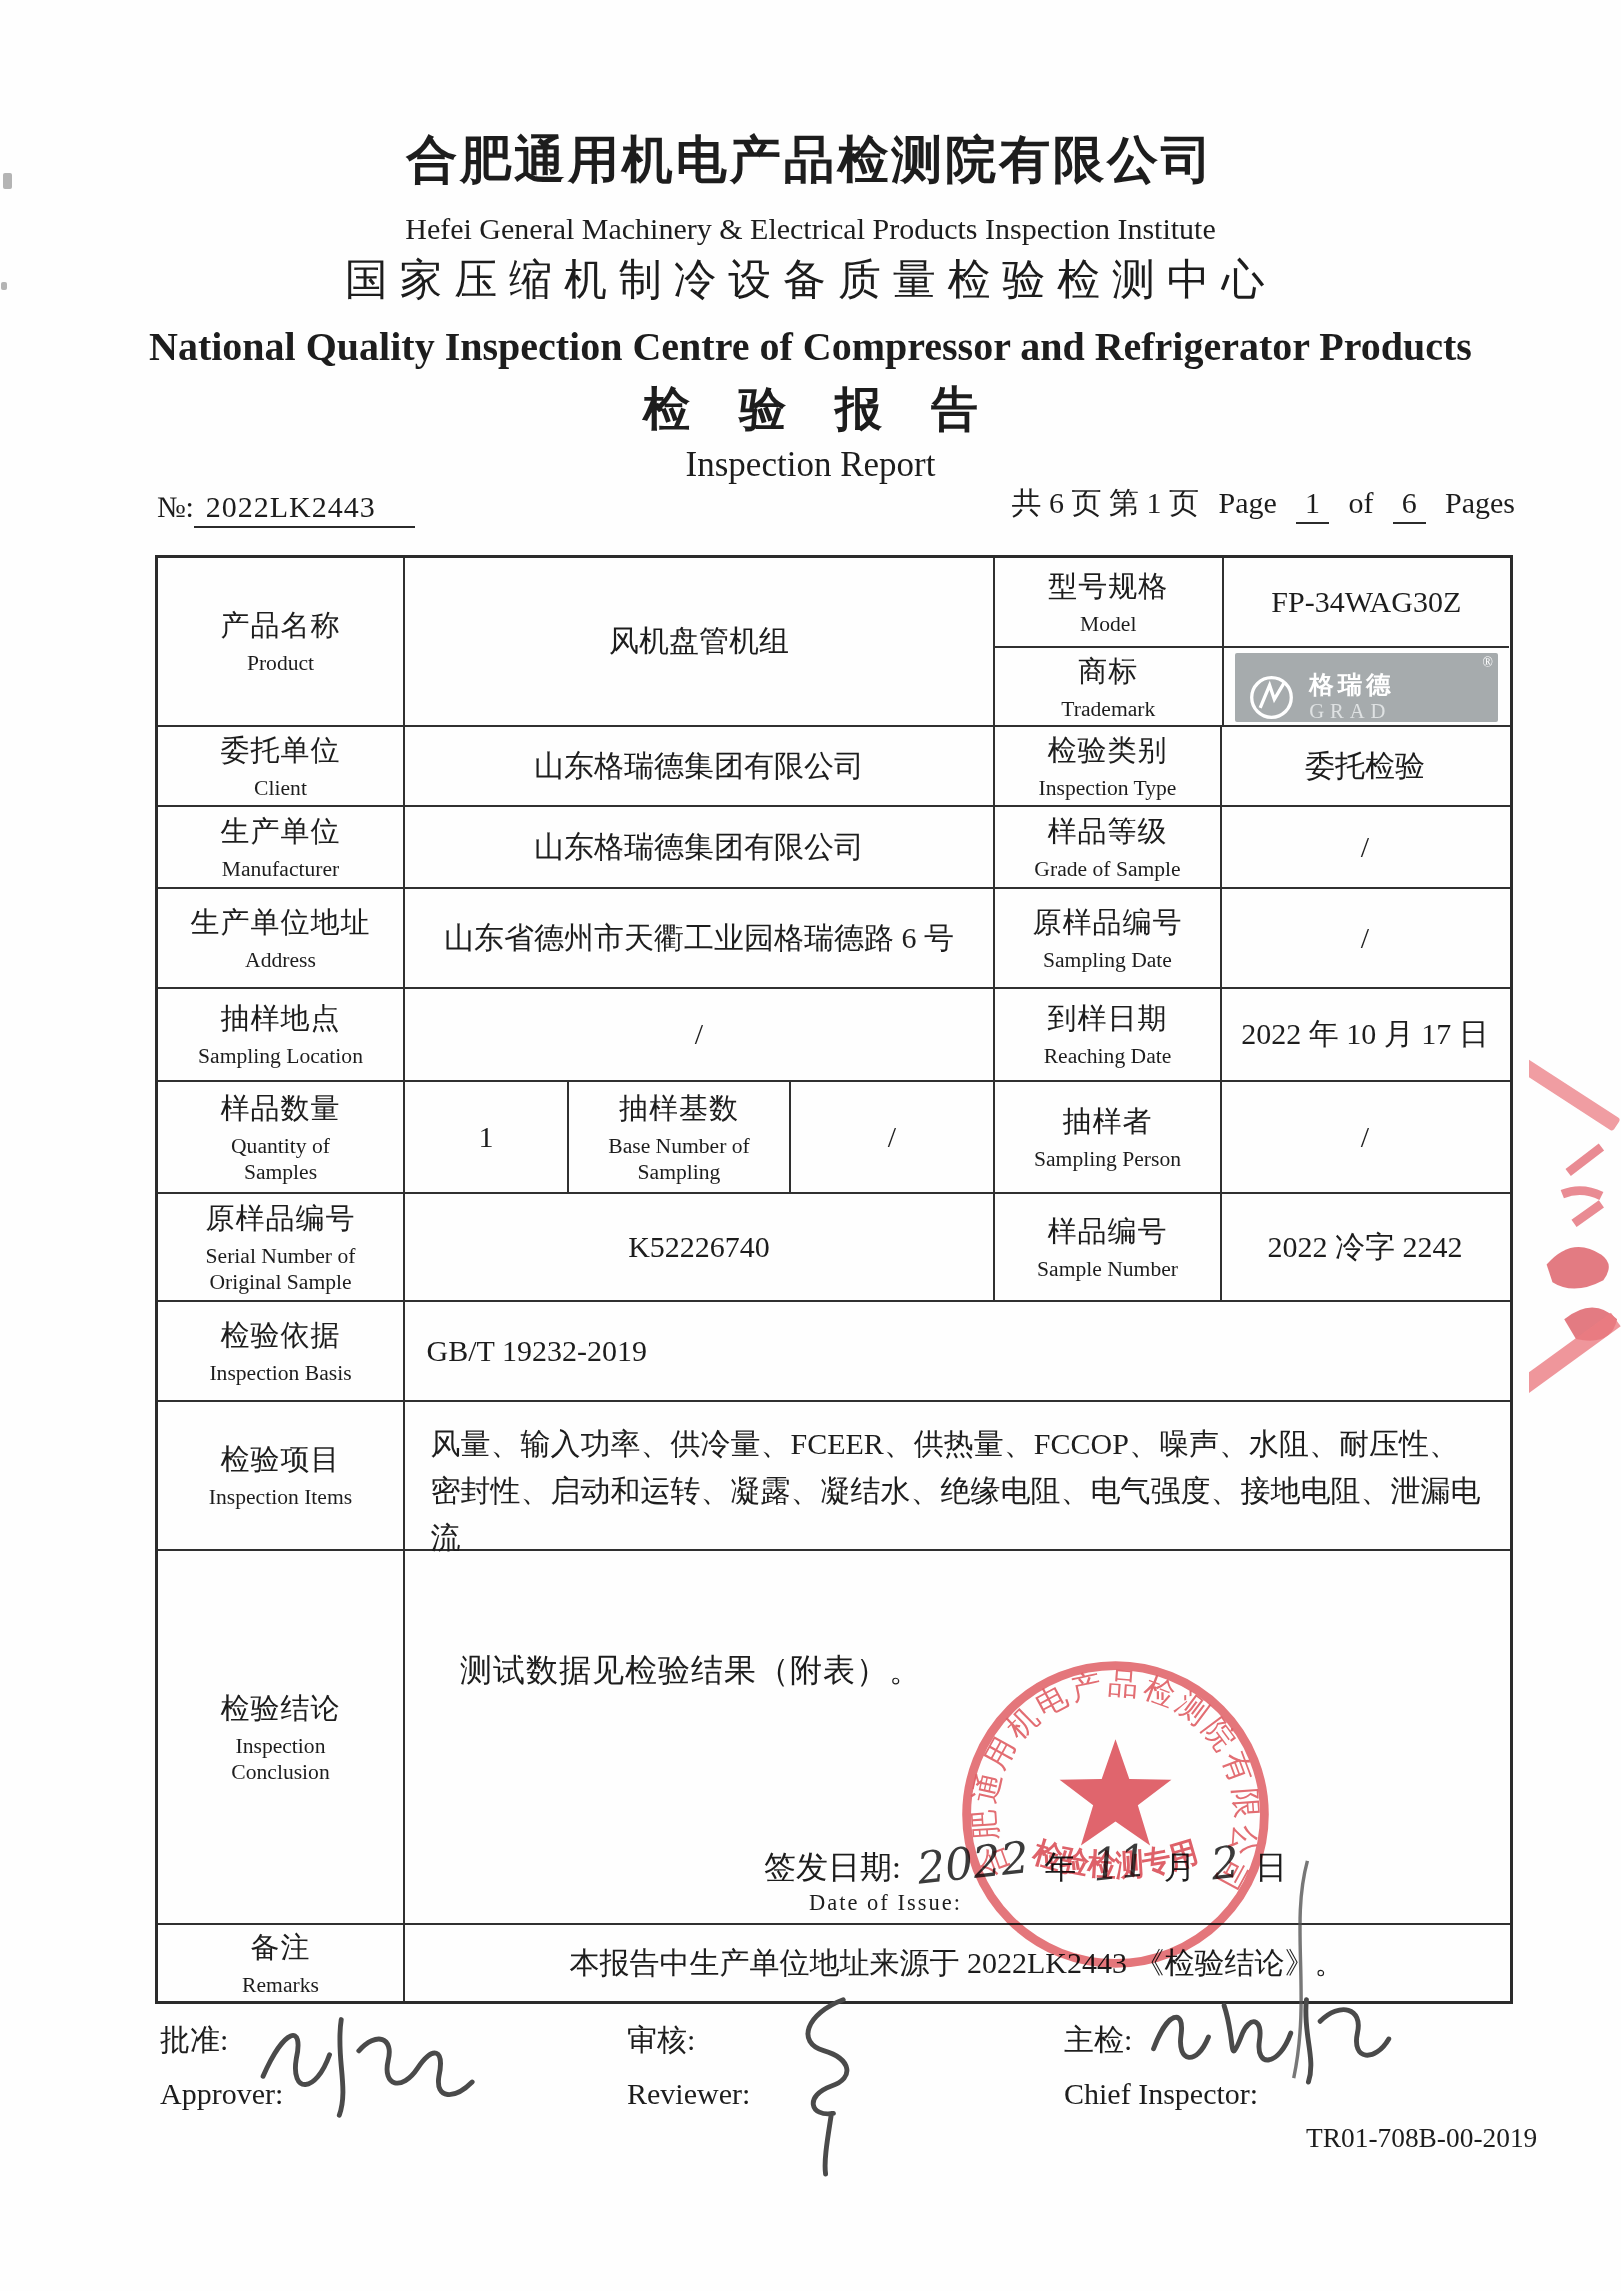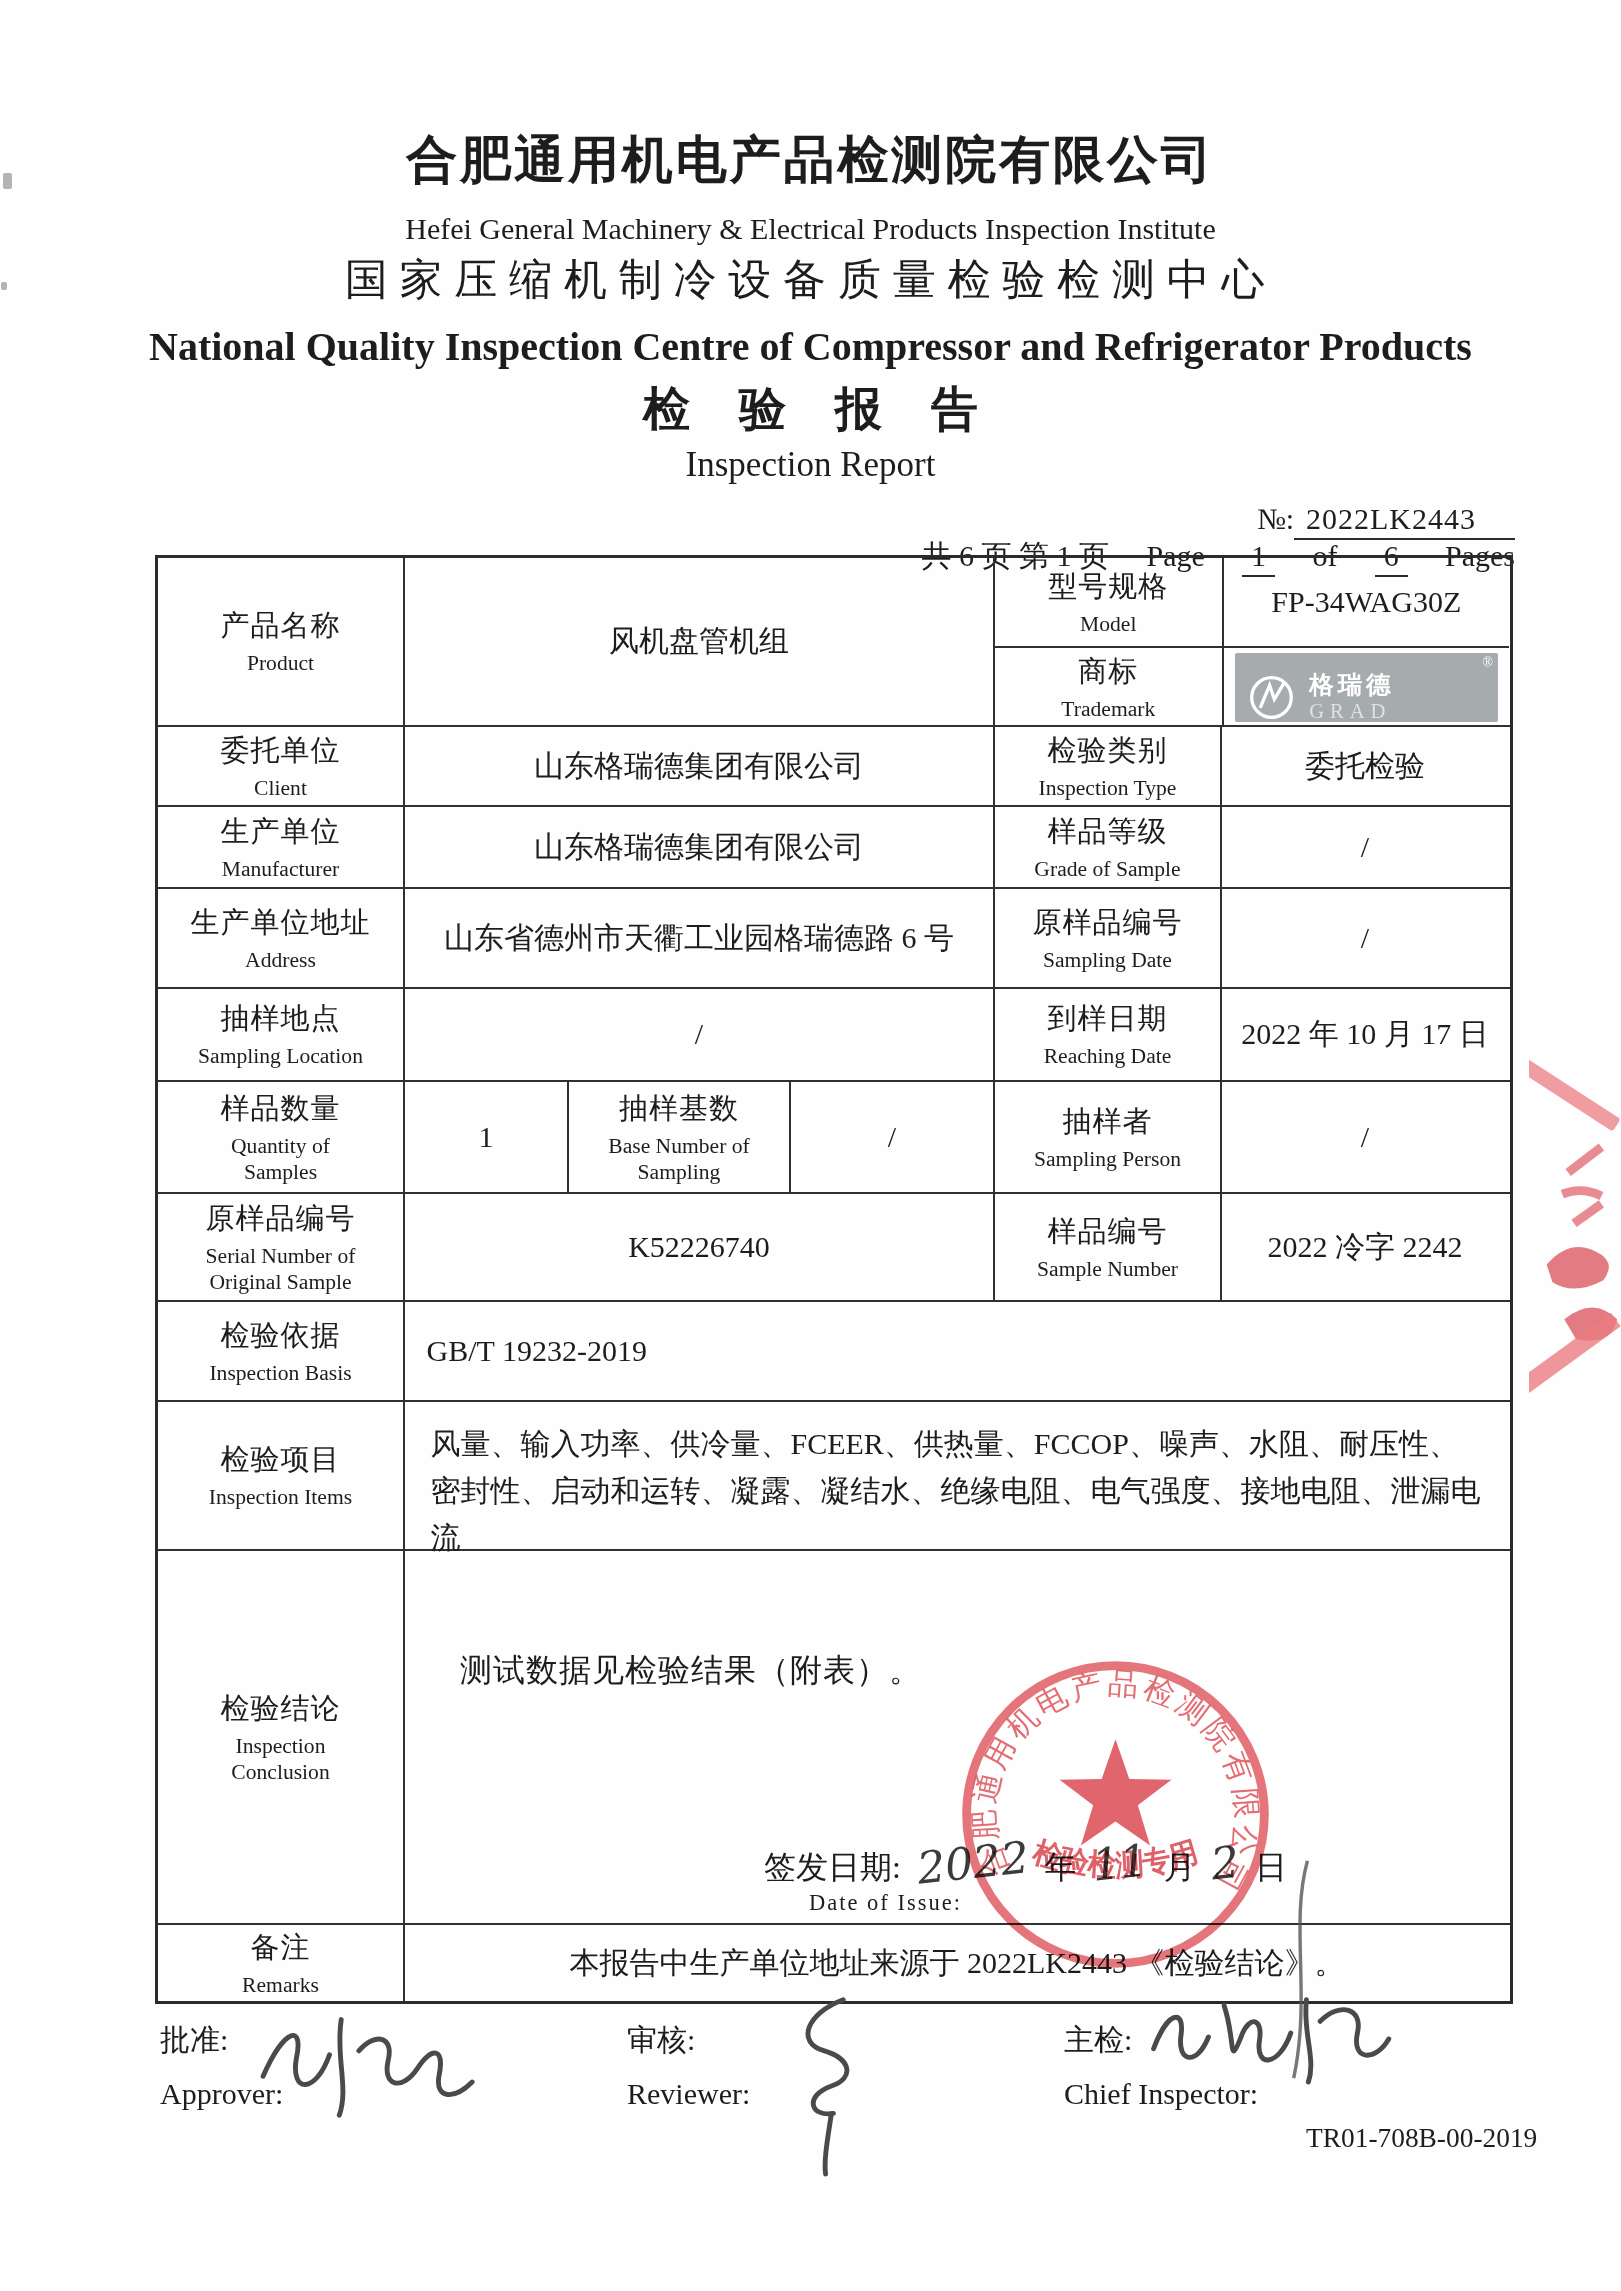--- a/index.html
+++ b/index.html
@@ -9,26 +9,26 @@
   
   .hdr{padding-top:135px;text-align:center;line-height:1;}
   .org-cn{font-size:51px;font-weight:600;letter-spacing:2.9px;}
   .org-en{font-size:30px;margin-top:28px;}
   .center-cn{font-size:43px;font-weight:500;letter-spacing:11.8px;margin-top:13.7px;}
   .center-en{font-size:40px;margin-top:26px;font-weight:bold;}
   .title-cn{font-size:47px;font-weight:600;letter-spacing:49px;text-indent:49px;margin-top:19.6px;}
   .title-en{font-size:35px;margin-top:13.7px;}
 
   
-  .meta{position:absolute;left:157px;top:502px;width:1358px;display:flex;
-        justify-content:space-between;align-items:flex-end;font-size:30px;flex-direction:column;}
+  .meta{position:absolute;left:157px;top:483px;width:1358px;display:flex;
+        justify-content:space-between;align-items:flex-end;font-size:30px;}
   .u{border-bottom:2px solid #2b2b2b;}
   .no-val{padding:0 39px 2.9px 11.8px;letter-spacing:1px;}
   .meta-right{text-align:right;}
-  .meta-right .tok{margin-left:30px;}
+  .meta-right .tok{margin-left:12px;}
   .pg-num{padding:0 8.8px 2.9px;}
 
   
   .tbl{position:absolute;left:155px;top:555px;width:1358px;box-sizing:border-box;
        border:3.9px solid #2b2b2b;}
   .r{display:flex;}
   .r + .r{border-top:2px solid #303030;}
   .c{box-sizing:border-box;display:flex;flex-direction:column;align-items:center;
      justify-content:center;text-align:center;padding:3.9px 7.8px;}
   .c + .c{border-left:2px solid #303030;}

